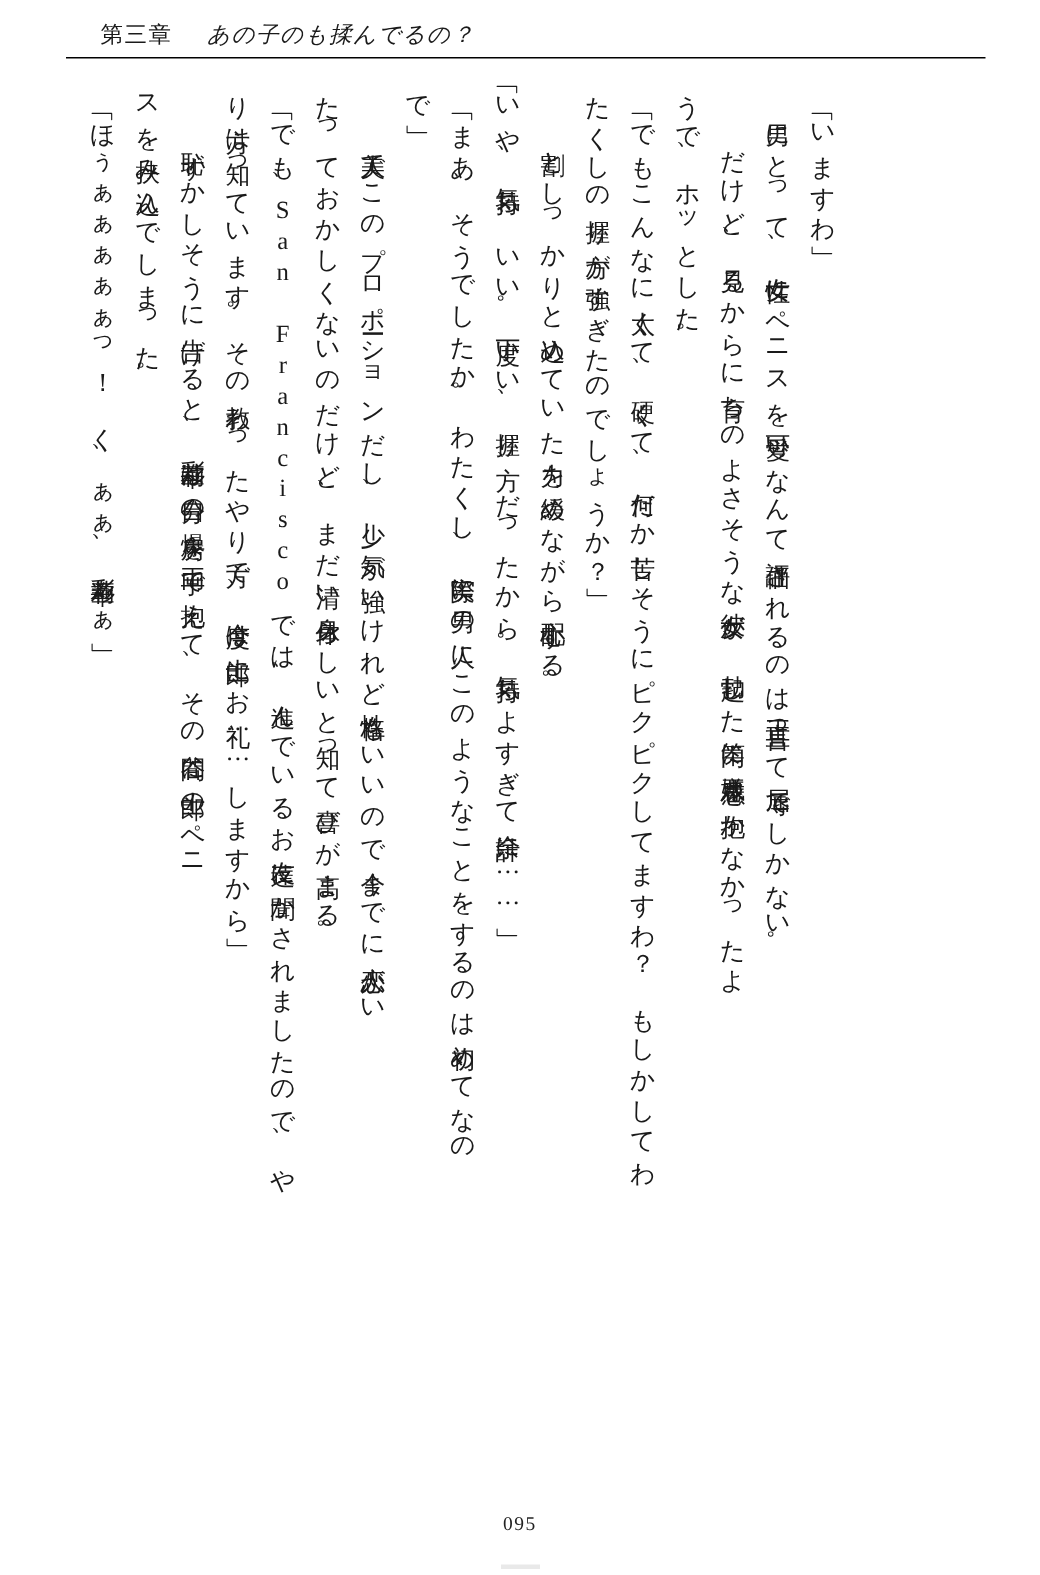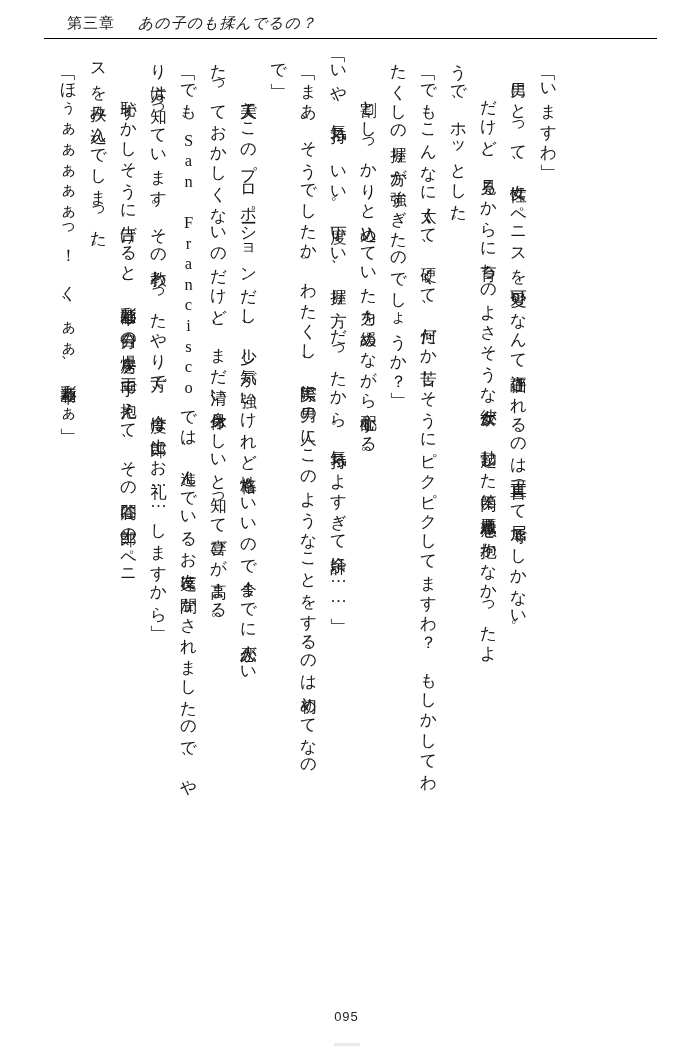--- a/index.html
+++ b/index.html
@@ -75,21 +75,21 @@
     margin: 0;
   }
   .col.indent1 { padding-top: 18px; }
   
   #page-number {
     position: absolute;
     bottom: 26px;
     left: 0;
     right: 0;
     text-align: center;
-    font-family: Liberation Sans, sans-serif;
+    font-family: Liberation Serif, serif;
     font-size: 13px;
     letter-spacing: 1px;
     color: #222222;
   }
   #bottom-mark {
     position: absolute;
     bottom: 4px;
     left: 50%;
     transform: translateX(-50%);
     width: 26px;

